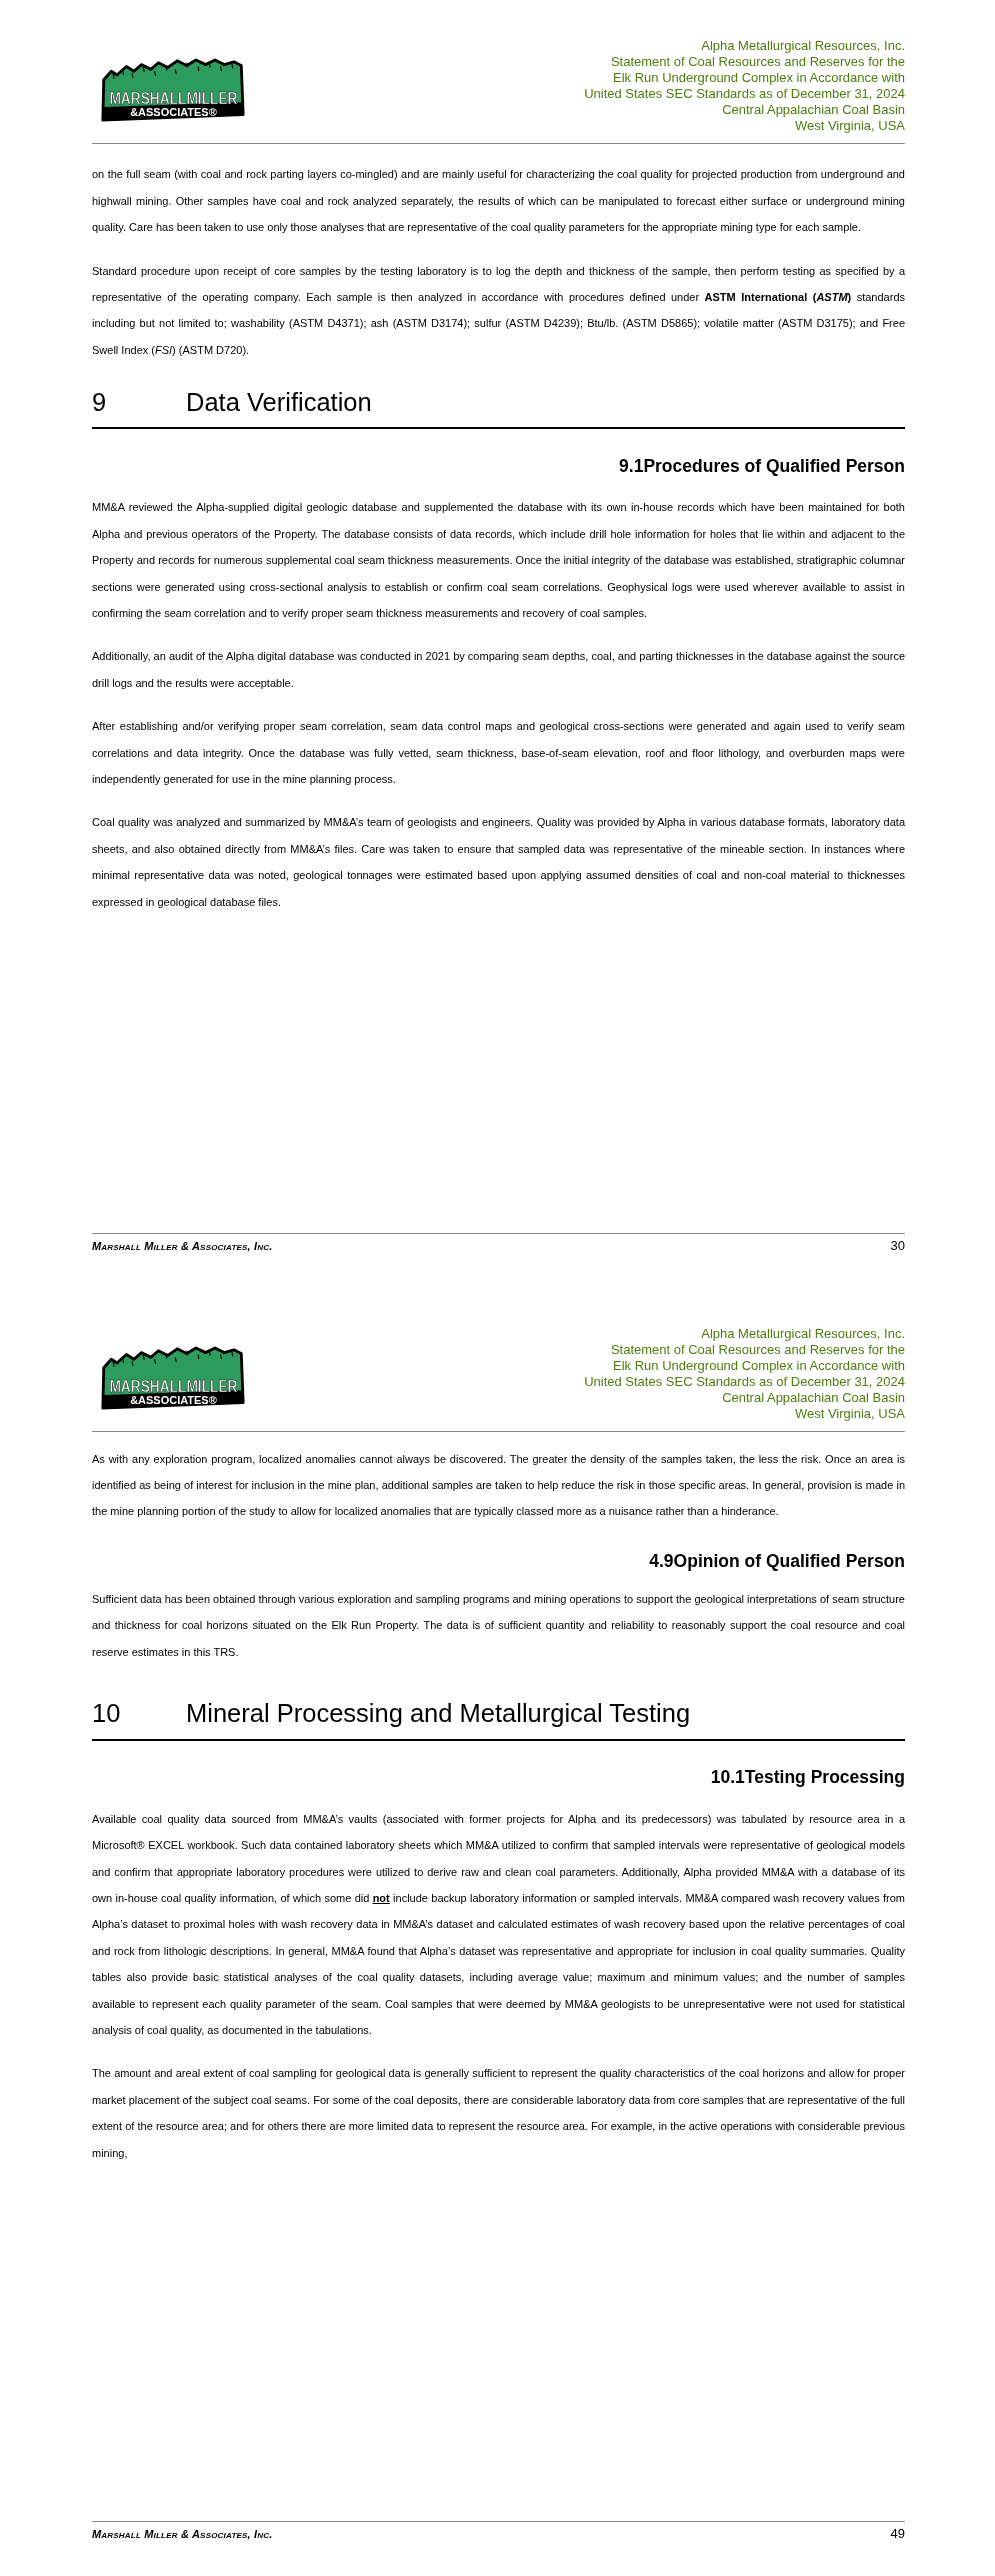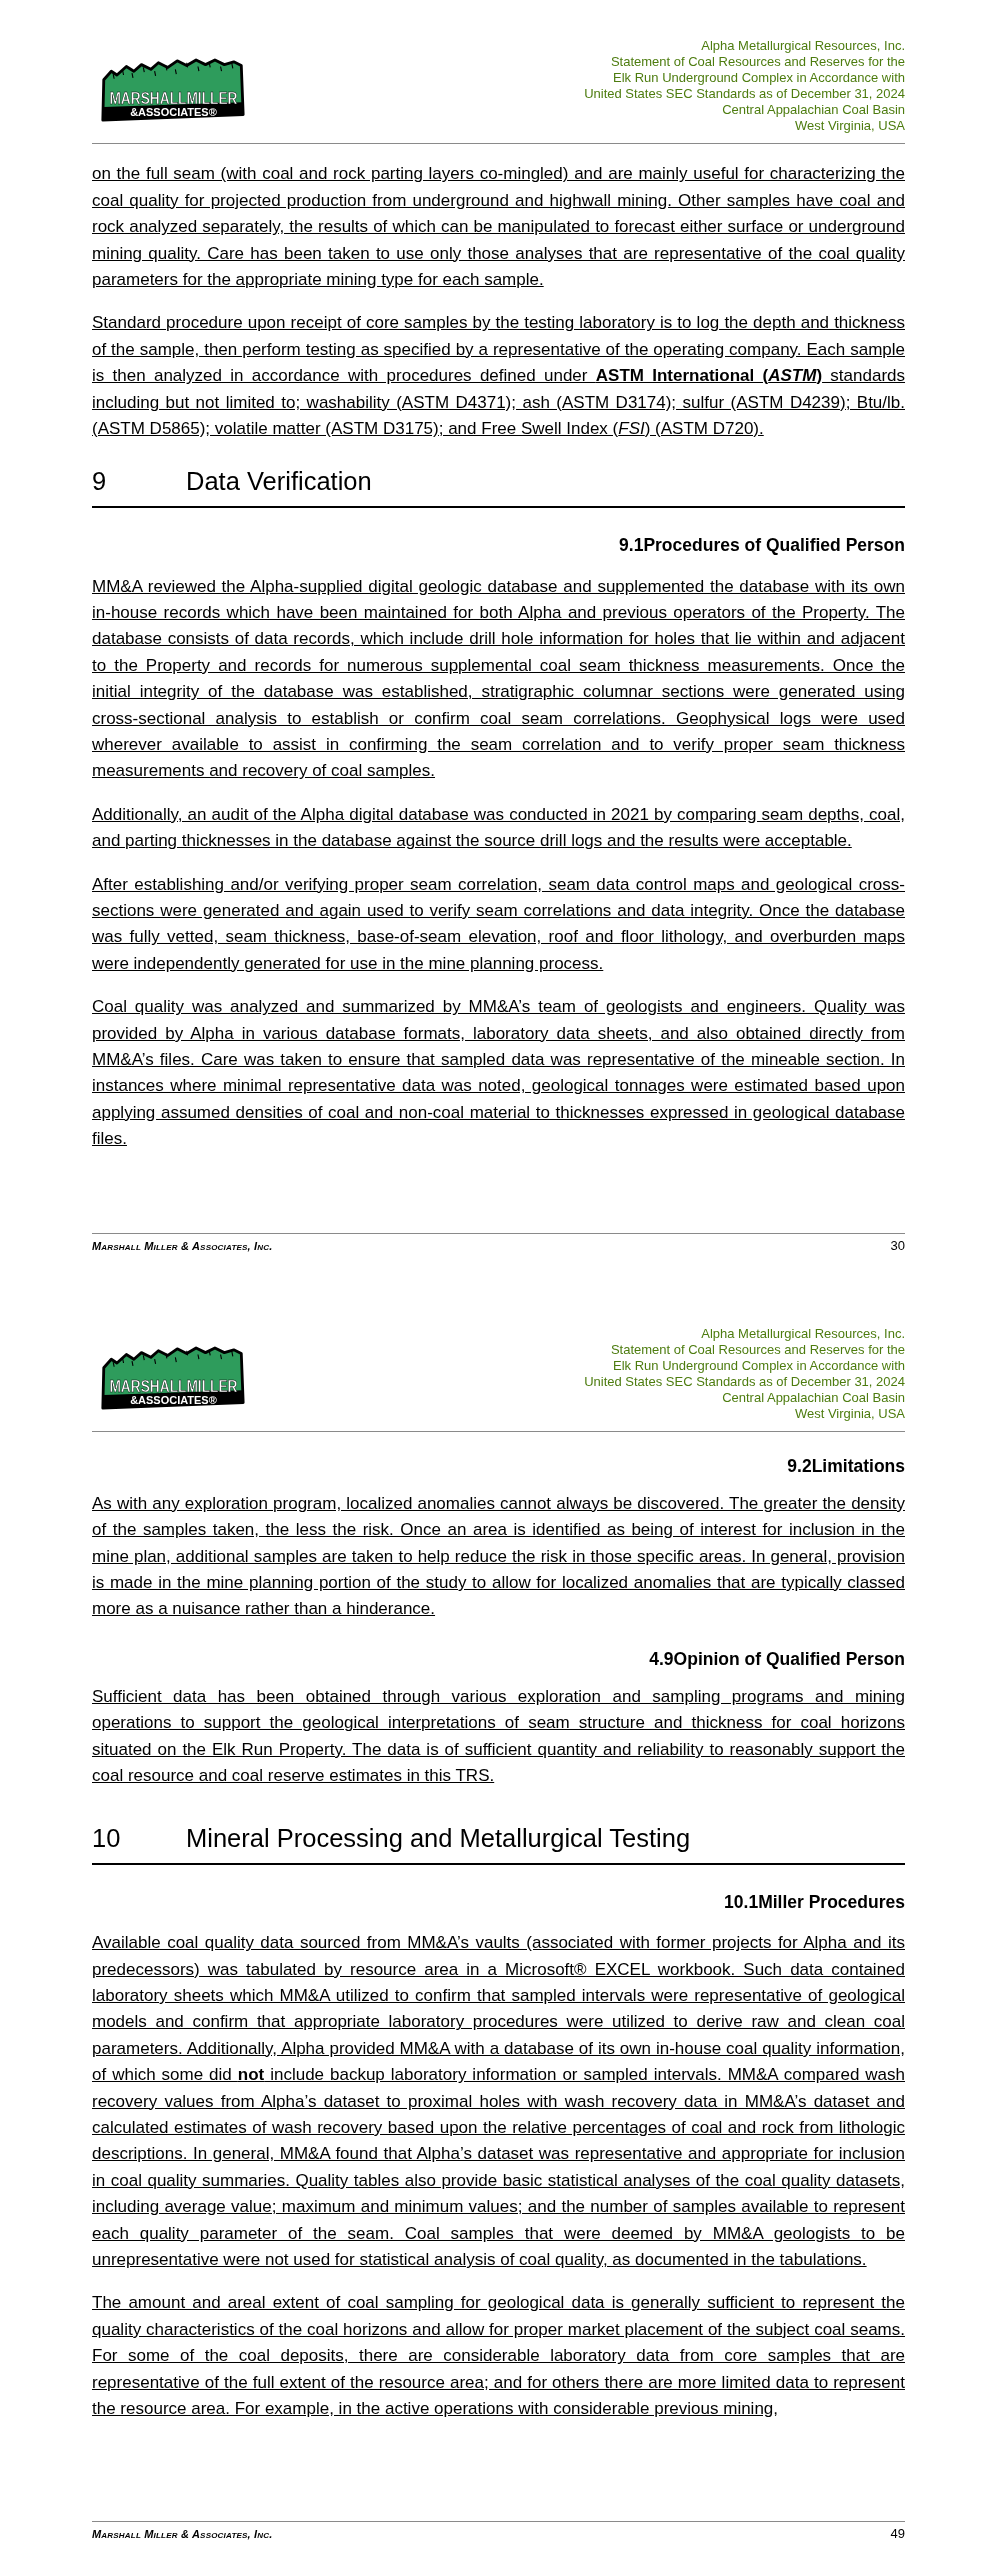--- a/index.html
+++ b/index.html
@@ -22,25 +22,24 @@
   .hdr-text{
     text-align:right;
     font-size:13px;
     line-height:16px;
     color:#4d7c0f;
   }
   .logo{position:absolute;left:7.5px;top:19px;width:146px;height:68px;}
   .hdr-rule{border:none;border-top:1.9px solid #8a8a8a;margin:10.4px 0 0 0;}
   
   .body-text p{
-    font-size:17px;
+    font-size:11px;
     line-height:26.4px;
     text-align:justify;
     margin:17px 0 0 0;
-    text-decoration:underline;
   }
   .body-text p.first{margin-top:17px;}
   b.astm{font-weight:bold;}
   .bi{font-weight:bold;font-style:italic;}
   .it{font-style:italic;}
   .not-u{font-weight:bold;text-decoration:underline;}
   
   .h1{
     font-size:25.5px;
     font-weight:400;
@@ -140,37 +139,34 @@
       <div>Statement of Coal Resources and Reserves for the</div>
       <div>Elk Run Underground Complex in Accordance with</div>
       <div>United States SEC Standards as of December 31, 2024</div>
       <div>Central Appalachian Coal Basin</div>
       <div>West Virginia, USA</div>
     </div>
   </div>
   <hr class="hdr-rule">
 
   <div class="body-text">
-    <div class="h2" style="margin-top:22.6px;">
-      <span class="hnum">9.2</span><span>Limitations</span>
-    </div>
     <p style="margin-top:13.2px;">As with any exploration program, localized anomalies cannot always be discovered.  The greater the density of the samples taken, the less the risk.  Once an area is identified as being of interest for inclusion in the mine plan, additional samples are taken to help reduce the risk in those specific areas. In general, provision is made in the mine planning portion of the study to allow for localized anomalies that are typically classed more as a nuisance rather than a hinderance.</p>
 
     <div class="h2">
       <span class="hnum">4.9</span><span>Opinion of Qualified Person</span>
     </div>
     <p style="margin-top:13.2px;">Sufficient data has been obtained through various exploration and sampling programs and mining operations to support the geological interpretations of seam structure and thickness for coal horizons situated on the Elk Run Property.  The data is of sufficient quantity and reliability to reasonably support the coal resource and coal reserve estimates in this TRS.</p>
 
     <div class="h1" style="margin-top:32px;">
       <span class="hnum">10</span><span>Mineral Processing and Metallurgical Testing</span>
     </div>
     <hr class="h1-rule">
 
     <div class="h2">
-      <span class="hnum">10.1</span><span>Miller Procedures</span>
+      <span class="hnum">10.1</span><span>Testing Processing</span>
     </div>
 
 
     <p><span>Available coal quality data sourced from MM&amp;A’s vaults (associated with former projects for Alpha and its predecessors) was tabulated by resource area in a Microsoft® EXCEL workbook.  Such data contained laboratory sheets which MM&amp;A utilized to confirm that sampled intervals were representative of geological models and confirm that appropriate laboratory procedures were utilized to derive raw and clean coal parameters.  Additionally, Alpha provided MM&amp;A with a database of its own in-house coal quality information, of which some did </span><span class="not-u">not</span><span> include backup laboratory information or sampled intervals.  MM&amp;A compared wash recovery values from Alpha’s dataset to proximal holes with wash recovery data in MM&amp;A’s dataset and calculated estimates of wash recovery based upon the relative percentages of coal and rock from lithologic descriptions.  In general, MM&amp;A found that Alpha’s dataset was representative and appropriate for inclusion in coal quality summaries.  Quality tables also provide basic statistical analyses of the coal quality datasets, including average value; maximum and minimum values; and the number of samples available to represent each quality parameter of the seam.  Coal samples that were deemed by MM&amp;A geologists to be unrepresentative were not used for statistical analysis of coal quality, as documented in the tabulations.</span></p>
 
     <p>The amount and areal extent of coal sampling for geological data is generally sufficient to represent the quality characteristics of the coal horizons and allow for proper market placement of the subject coal seams.  For some of the coal deposits, there are considerable laboratory data from core samples that are representative of the full extent of the resource area; and for others there are more limited data to represent the resource area.  For example, in the active operations with considerable previous mining,</p>
   </div>
 
   <div class="pfooter">
     <hr class="pfooter-rule">

